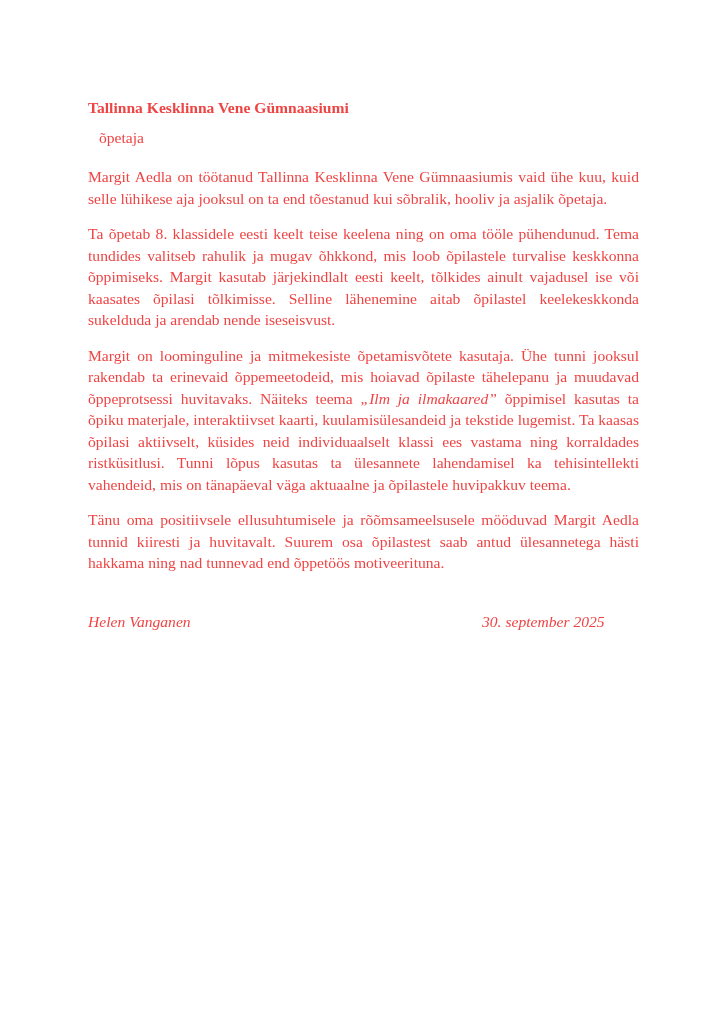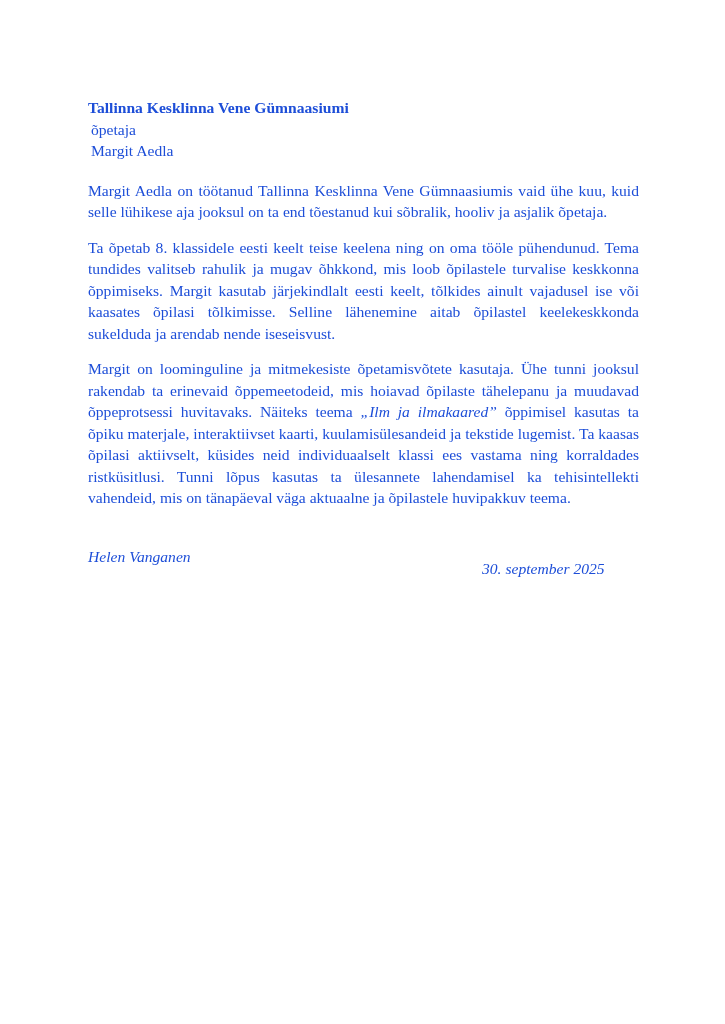--- a/index.html
+++ b/index.html
@@ -1,41 +1,41 @@
 <!DOCTYPE html>
 <html><head>
   <meta charset="utf-8">
   <style>
     html, body { margin: 0; padding: 0; background: #ffffff; }
     body { width: 725px; height: 1024px; position: relative; overflow: hidden; }
     .page {
       position: absolute; left: 88px; top: 97px; width: 551px;
       font-family: "Liberation Serif", serif; font-size: 15.6px; line-height: 21.5px;
-      color: #1d4ed8;
+      color: #ef4444;
     }
     .org { font-weight: bold; margin: 0; }
-    .meta { margin: 0; padding-left: 3px; }
+    .meta { margin: 8px; padding-left: 3px; }
     .heading { font-weight: bold; margin: 20px 0 0 0; }
     .para { margin: 14px 0 0 0; text-align: justify; }
     .para.first { margin-top: 18px; }
     .para i { }
     .sig { margin-top: 37px; position: relative; font-style: italic; }
-    .sig .date { position: absolute; left: 394px; top: 12px; }
+    .sig .date { position: absolute; left: 394px; top: 0; }
     .line { display: block; }
   </style>
 </head>
 <body>
 
 <div class="page">
   <p class="org">Tallinna Kesklinna Vene Gümnaasiumi</p>
   <p class="meta">õpetaja</p>
-  <p class="meta">Margit Aedla</p>
 
 
   <p class="para first">Margit Aedla on töötanud Tallinna Kesklinna Vene Gümnaasiumis vaid ühe kuu, kuid selle lühikese aja jooksul on ta end tõestanud kui sõbralik, hooliv ja asjalik õpetaja.</p>
   <p class="para">Ta õpetab 8. klassidele eesti keelt teise keelena ning on oma tööle pühendunud. Tema tundides valitseb rahulik ja mugav õhkkond, mis loob õpilastele turvalise keskkonna õppimiseks. Margit kasutab järjekindlalt eesti keelt, tõlkides ainult vajadusel ise või kaasates õpilasi tõlkimisse. Selline lähenemine aitab õpilastel keelekeskkonda sukelduda ja arendab nende iseseisvust.</p>
   <p class="para"><span>Margit on loominguline ja mitmekesiste õpetamisvõtete kasutaja. Ühe tunni jooksul rakendab ta erinevaid õppemeetodeid, mis hoiavad õpilaste tähelepanu ja muudavad õppeprotsessi huvitavaks. Näiteks teema </span><i>„Ilm ja ilmakaared”</i><span> õppimisel kasutas ta õpiku materjale, interaktiivset kaarti, kuulamisülesandeid ja tekstide lugemist. Ta kaasas õpilasi aktiivselt, küsides neid individuaalselt klassi ees vastama ning korraldades ristküsitlusi. Tunni lõpus kasutas ta ülesannete lahendamisel ka tehisintellekti vahendeid, mis on tänapäeval väga aktuaalne ja õpilastele huvipakkuv teema.</span></p>
+  <p class="para">Tänu oma positiivsele ellusuhtumisele ja rõõmsameelsusele mööduvad Margit Aedla tunnid kiiresti ja huvitavalt. Suurem osa õpilastest saab antud ülesannetega hästi hakkama ning nad tunnevad end õppetöös motiveerituna.</p>
 
   <div class="sig">
     <span class="line">Helen Vanganen</span>
     <span class="date">30. september 2025</span>
   </div>
 </div>
 
 </body></html>

